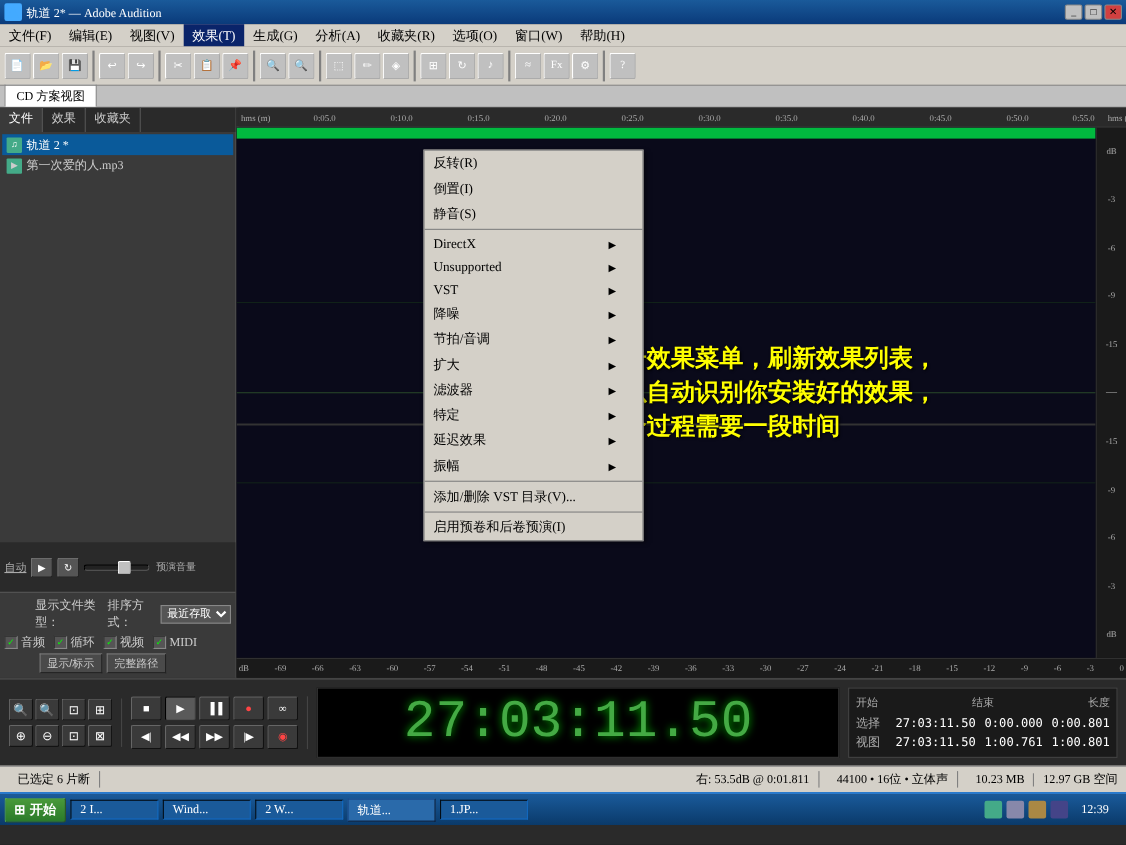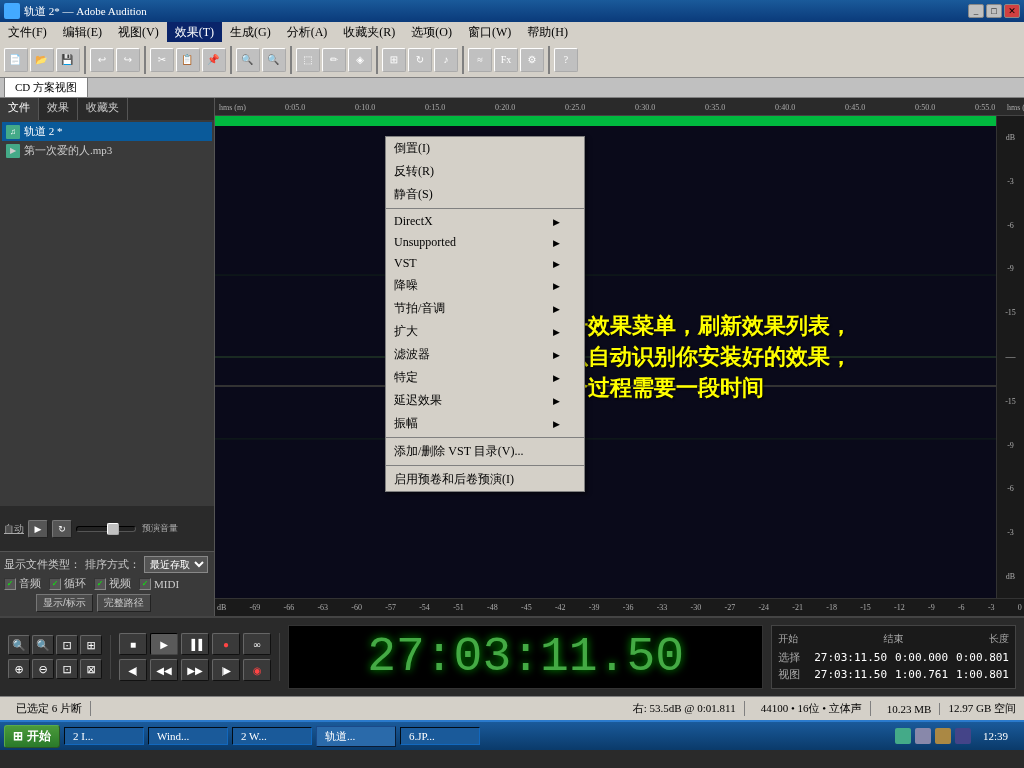--- a/index.html
+++ b/index.html
@@ -98,21 +98,21 @@
     .mini-btn { width: 20px; height: 18px; background: #555; border: 1px outset #777; border-radius: 2px; display: flex; align-items: center; justify-content: center; font-size: 9px; cursor: pointer; color: #fff; }
     .slider-track { width: 60px; height: 6px; background: #222; border: 1px inset #555; border-radius: 3px; position: relative; }
     .slider-thumb { width: 12px; height: 12px; background: #c0c0c0; border: 1px outset #fff; border-radius: 2px; position: absolute; top: -4px; left: 30px; cursor: pointer; }
 
     
     .file-browser-bottom {
       background: #3a3a3a;
       padding: 4px;
       border-top: 1px solid #555;
     }
-    .filter-row { display: flex; align-items: center; gap: 4px; margin-bottom: 3px; font-size: 11px; color: #ccc; }
+    .filter-row { display: flex; align-items: center; gap: 4px; margin-bottom: 3px; font-size: 11px; color: #ccc; margin-left: 28px; }
     .checkbox-item { display: flex; align-items: center; gap: 3px; font-size: 11px; color: #ccc; }
     .chk { width: 12px; height: 12px; background: #555; border: 1px inset #888; display: flex; align-items: center; justify-content: center; font-size: 8px; color: #0f0; }
     .sort-select { background: #555; color: #fff; border: 1px solid #888; font-size: 10px; padding: 1px; }
     .btn-small { background: #4a4a4a; border: 1px outset #777; color: #ccc; font-size: 10px; padding: 1px 6px; cursor: pointer; }
 
     
     .right-panel {
       flex: 1;
       display: flex;
       flex-direction: column;
@@ -562,24 +562,24 @@
         </svg>
 
         <div class="overlay-text">
           <div>点击效果菜单，刷新效果列表，</div>
           <div>可以自动识别你安装好的效果，</div>
           <div>这个过程需要一段时间</div>
         </div>
 
         <div class="context-menu">
           <div class="cm-item">
+            <span>反转(R)</span>
+          </div>
+          <div class="cm-item">
             <span>倒置(I)</span>
-          </div>
-          <div class="cm-item">
-            <span>反转(R)</span>
           </div>
           <div class="cm-item">
             <span>静音(S)</span>
           </div>
           <div class="cm-sep"></div>
           <div class="cm-item">
             <span>DirectX</span>
             <span class="cm-arrow">▶</span>
           </div>
           <div class="cm-item">
@@ -746,21 +746,21 @@
 
 <div class="taskbar">
   <div class="start-btn">
     <span>⊞</span>
     <span>开始</span>
   </div>
   <div class="taskbar-item">2 I...</div>
   <div class="taskbar-item">Wind...</div>
   <div class="taskbar-item">2 W...</div>
   <div class="taskbar-item active">轨道...</div>
-  <div class="taskbar-item">6.JP...</div>
+  <div class="taskbar-item">1.JP...</div>
   <div class="taskbar-sep"></div>
   <div class="sys-tray">
     <div class="tray-icon" style="background:#4a8;"></div>
     <div class="tray-icon" style="background:#88a;"></div>
     <div class="tray-icon" style="background:#a84;"></div>
     <div class="tray-icon" style="background:#448;"></div>
     <span class="taskbar-clock">12:39</span>
   </div>
 </div>
 

